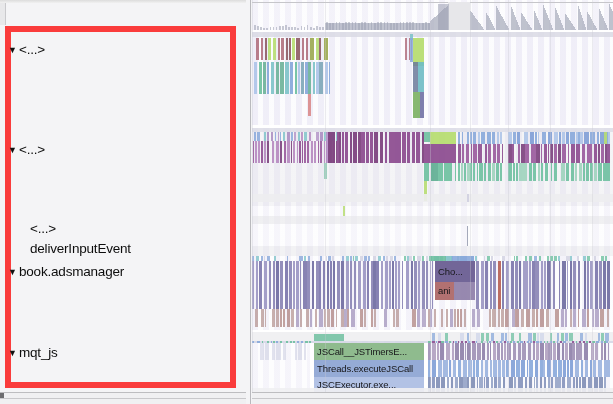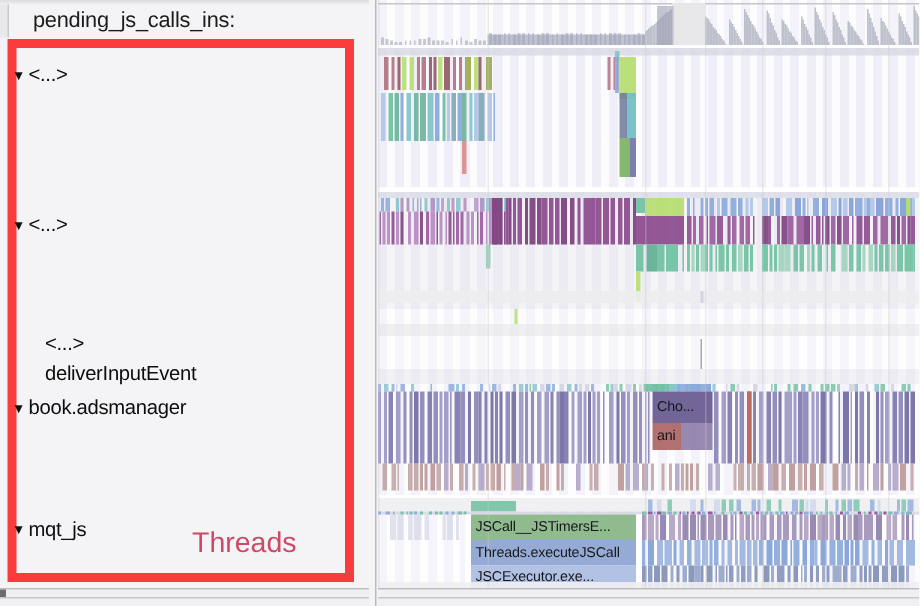--- a/index.html
+++ b/index.html
@@ -116,34 +116,32 @@
 </style>
 </head>
 <body>
 
 <div id="app">
 
   <div id="left-panel">
     <div id="left-top-rule"></div>
     <div id="left-edge-tab"></div>
 
-    <div id="header-title">pending_js_calls_ins:</div>
 
     <div id="red-box"></div>
 
     <div id="tree-rows">
         <div class="tree-row" style="top: 42px; left: 8px;"><span class="tri">▼</span><span class="lbl">&lt;...&gt;</span></div>
         <div class="tree-row" style="top: 142px; left: 8px;"><span class="tri">▼</span><span class="lbl">&lt;...&gt;</span></div>
         <div class="tree-row" style="top: 221px; left: 19px;"><span class="tri blank">▼</span><span class="lbl">&lt;...&gt;</span></div>
         <div class="tree-row" style="top: 241px; left: 19px;"><span class="tri blank">▼</span><span class="lbl">deliverInputEvent</span></div>
         <div class="tree-row" style="top: 264px; left: 8px;"><span class="tri">▼</span><span class="lbl">book.adsmanager</span></div>
         <div class="tree-row" style="top: 345px; left: 8px;"><span class="tri">▼</span><span class="lbl">mqt_js</span></div>
       </div>
 
-    <div id="threads-tag">Threads</div>
 
     <div id="left-bottom-rule"></div>
     <div id="left-bottom-nub"></div>
   </div>
 
   <div id="gutter"></div>
   <div id="gutter-line"></div>
 
   <div id="timeline">
     <div id="overview">

